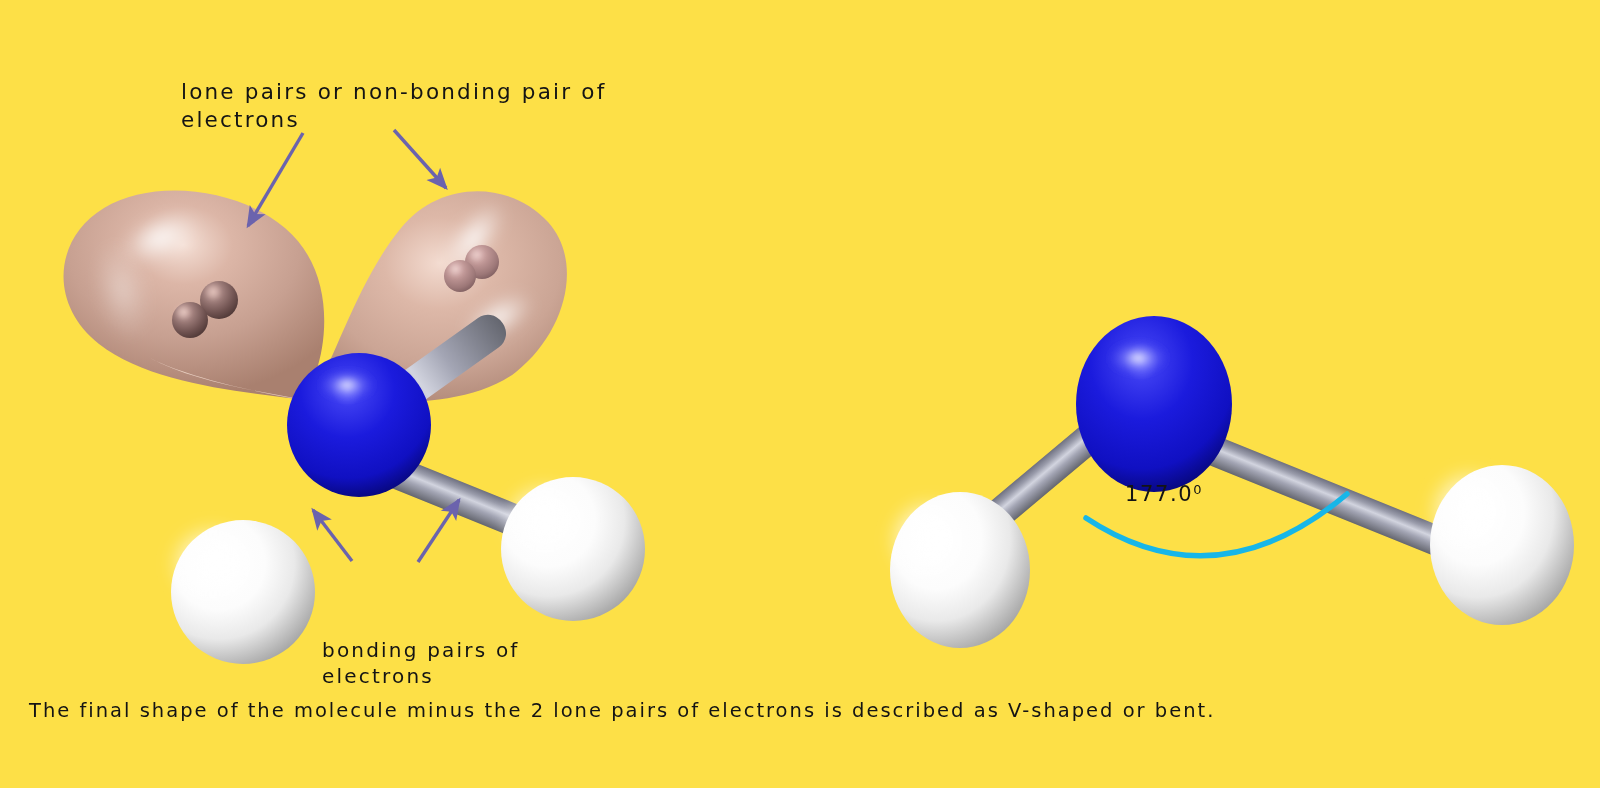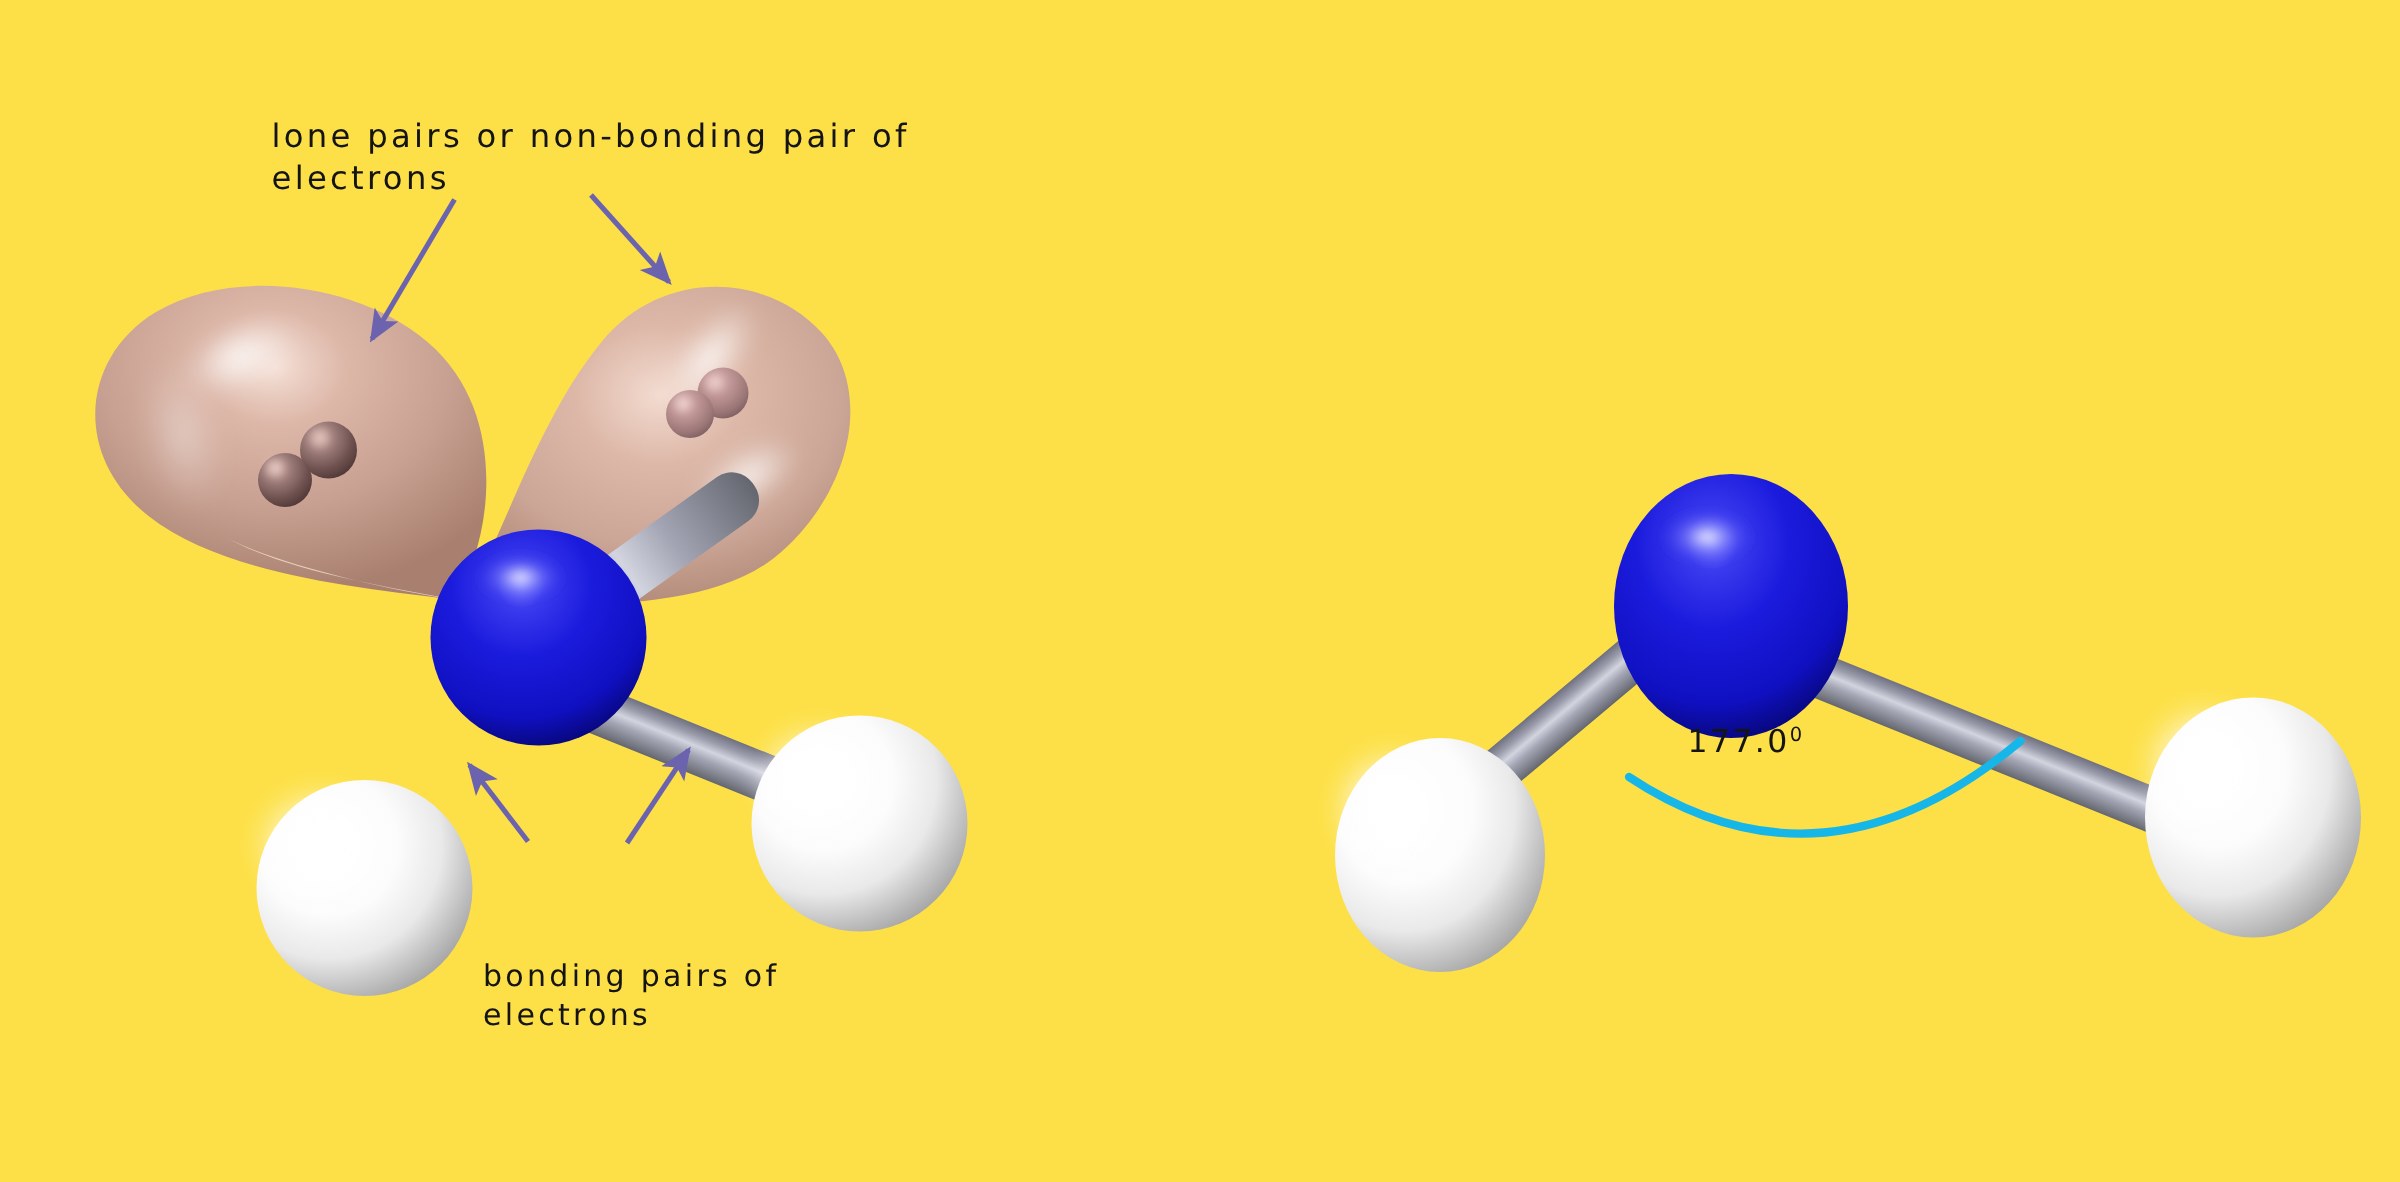--- a/index.html
+++ b/index.html
@@ -247,14 +247,15 @@
       <line x1="418" y1="562" x2="459" y2="500"></line>
     </g>
   </svg>
 
   <div class="lbl" id="lonepair-label">lone pairs or non-bonding pair of electrons</div>
 
   <div class="lbl" id="bonding-label">bonding pairs of electrons</div>
 
   <div class="lbl" id="angle-label"><span>177.0</span><span class="deg">0</span></div>
 
+  <div id="caption">The final shape of the molecule minus the 2 lone pairs of electrons is described as V-shaped or bent.</div>
 
 </div>
 
 </body></html>

